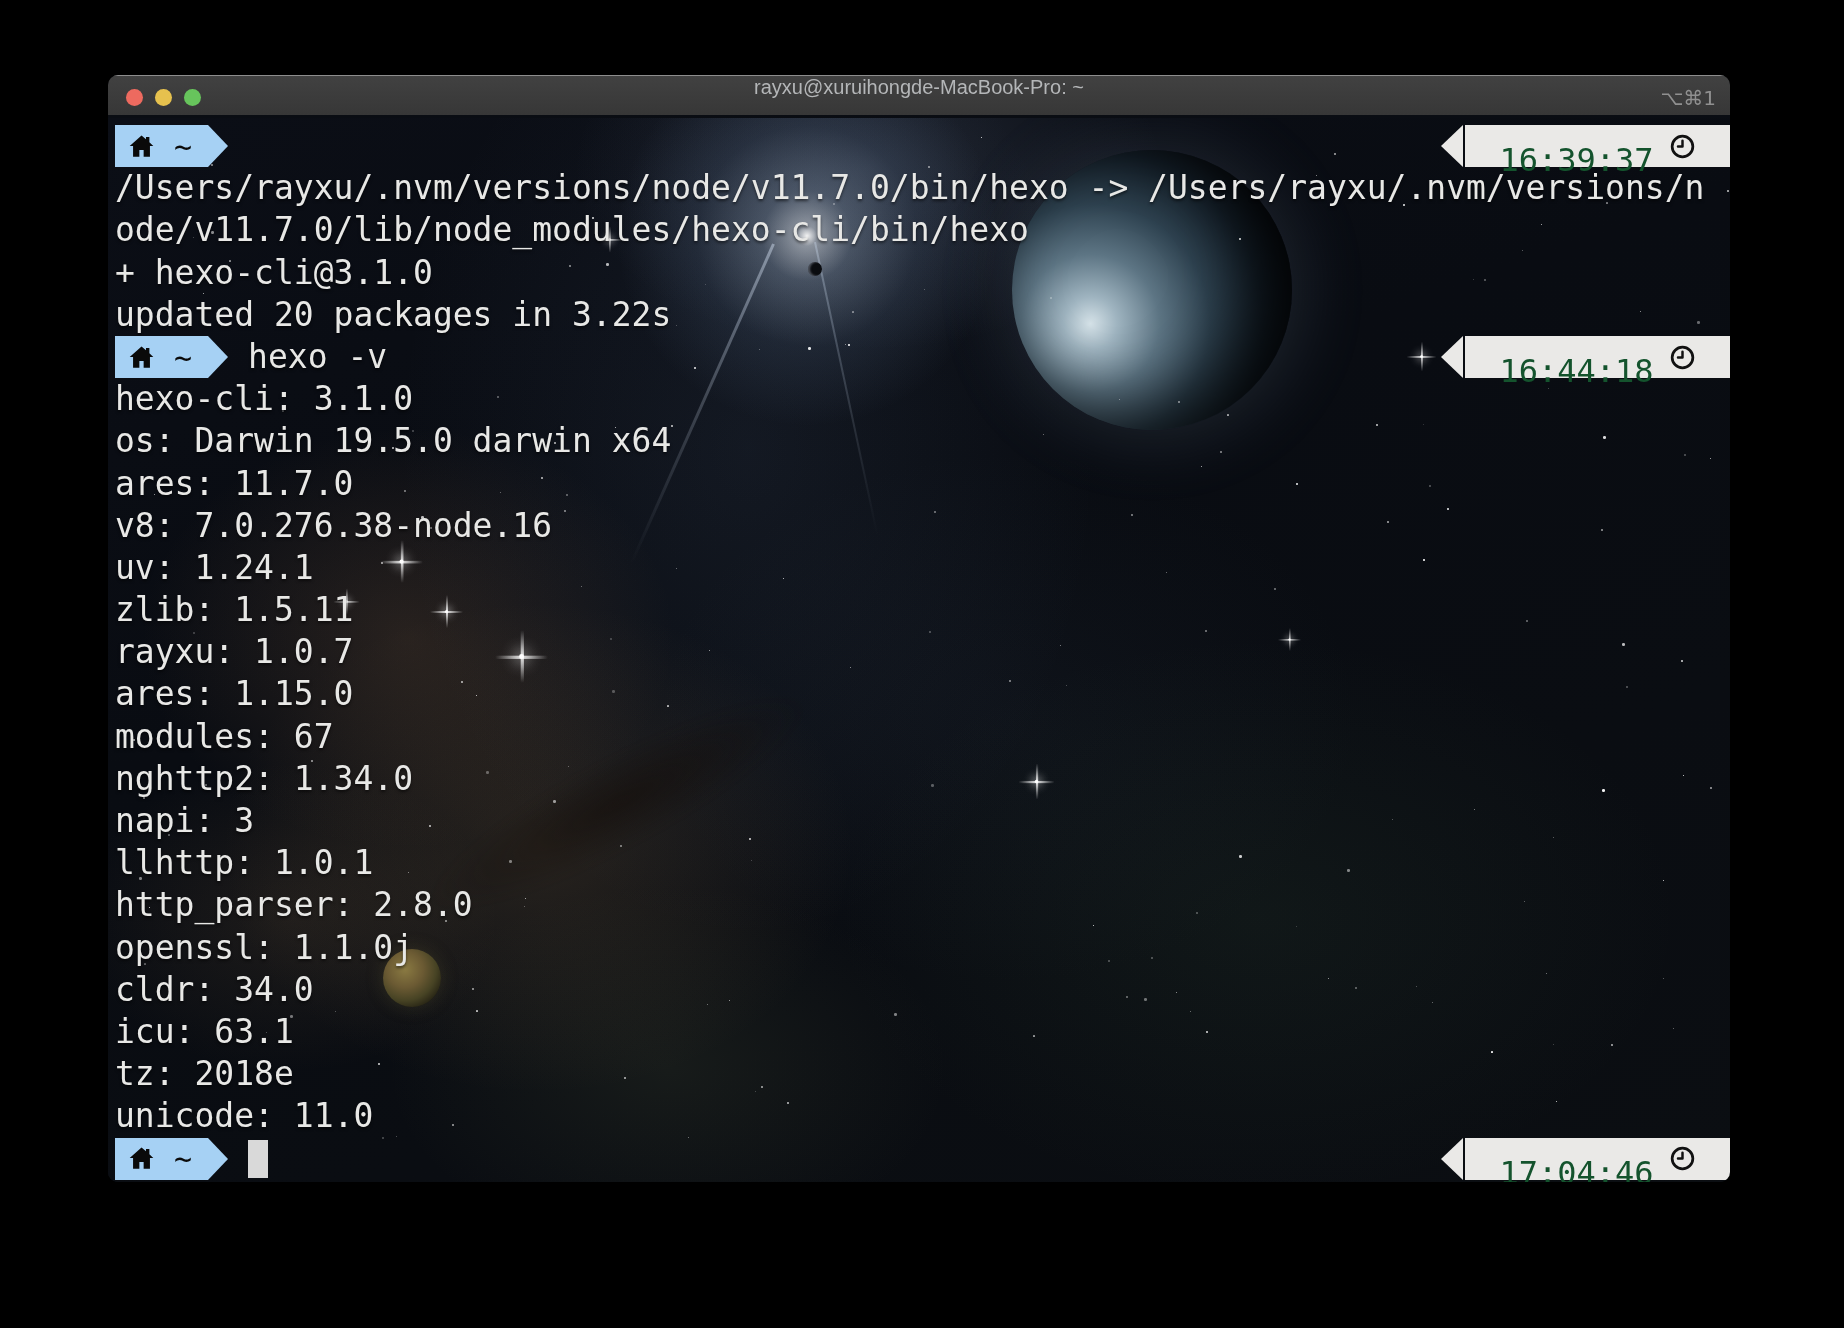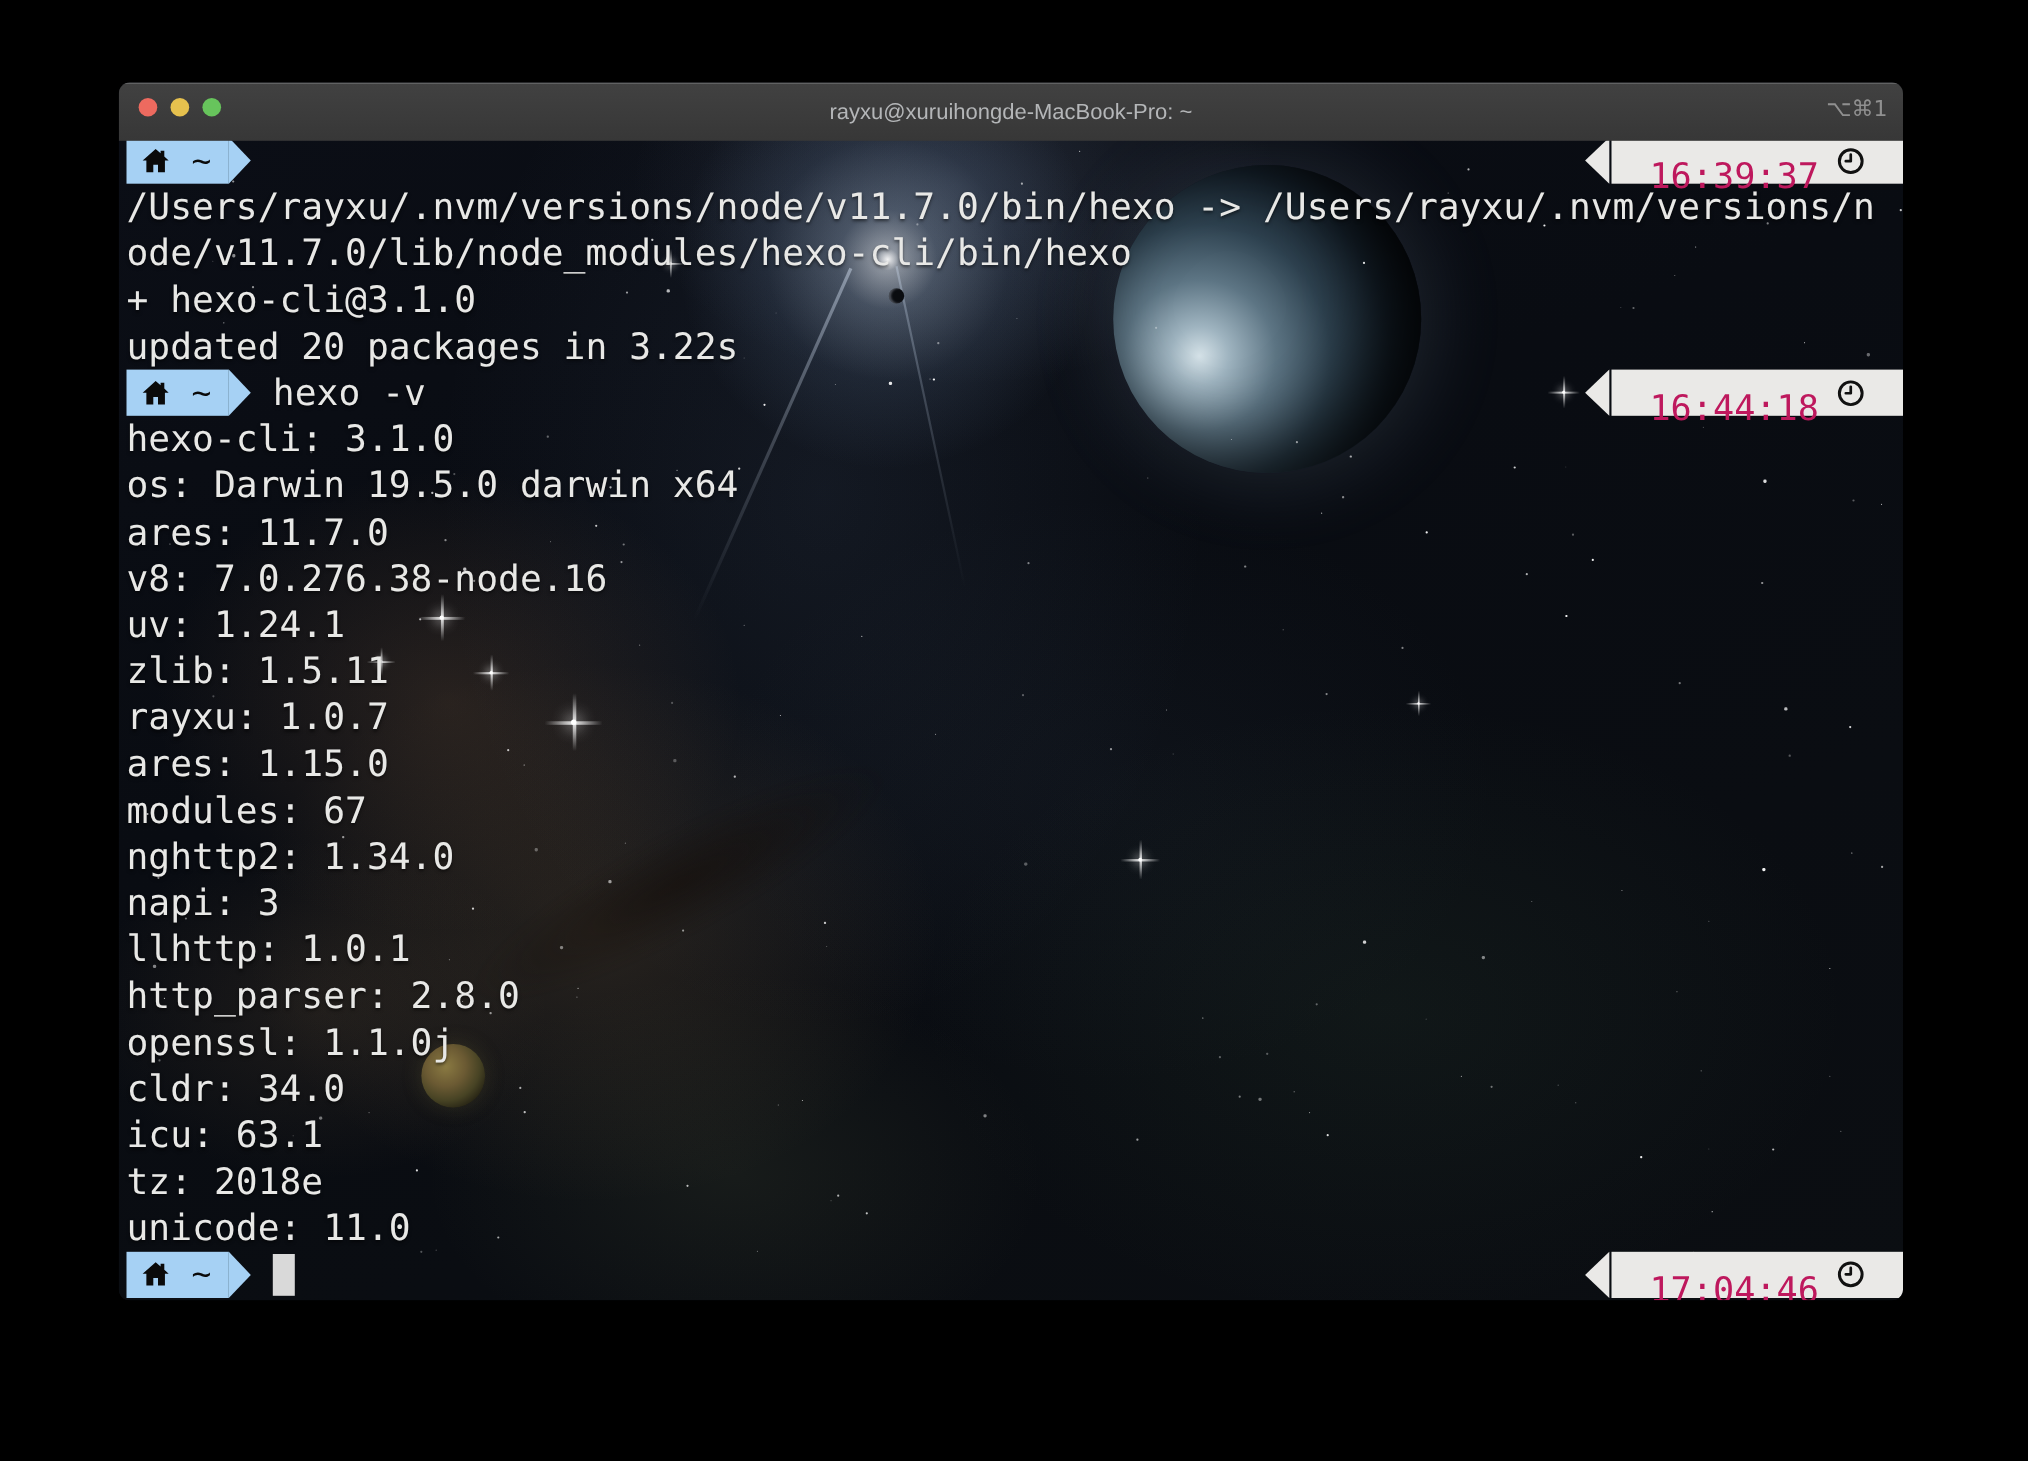--- a/index.html
+++ b/index.html
@@ -4,24 +4,24 @@
 <style>
   * { margin:0; padding:0; box-sizing:border-box; }
   html,body { width:1844px; height:1328px; background:#000; overflow:hidden; position:relative;
               font-family:"DejaVu Sans Mono", monospace; }
 
   
   .window { position:absolute; left:108px; top:75px; width:1622px; height:1107px;
             border-radius:10px; overflow:hidden; background:#0a0d13;
             box-shadow:0 25px 70px rgba(0,0,0,.85); }
 
-  .titlebar { position:absolute; left:0; top:0; width:100%; height:53px;
+  .titlebar { position:absolute; left:0; top:0; width:100%; height:40px;
               background:linear-gradient(#414141,#373737);
               border-top:1px solid #8e8e8e; z-index:40;
-              display:flex; align-items:center; justify-content:center; }
+              display:flex; align-items:flex-start; justify-content:center; }
   .titlebar .title { color:#b4b6b8; font-family:"Liberation Sans", sans-serif; font-size:20px; }
   .lights { position:absolute; left:18px; top:13px; display:flex; gap:12px; }
   .light { width:17px; height:17px; border-radius:50%; }
   .light.red    { background:#ed6a5f; }
   .light.yellow { background:#e6c14e; }
   .light.green  { background:#67c45c; }
   .shortcut { position:absolute; right:14px; top:0; height:43px; display:flex; align-items:center;
               color:#909090; font-family:"DejaVu Sans", sans-serif; font-size:20px; }
 
   
@@ -80,21 +80,21 @@
   .parrow { width:0; height:0; border-top:21.1px solid transparent; border-bottom:21.1px solid transparent;
             border-left:20px solid #a6d1f4; }
 
   .cursor { width:20px; height:38px; background:#d9d9d9; margin-left:20px; }
 
   .tstamp { position:absolute; right:0; top:0; height:42.2px; display:flex; align-items:center; }
   .ts-arrow { width:0; height:0; border-top:21.1px solid transparent; border-bottom:21.1px solid transparent;
               border-right:22px solid #eae9e7; margin-right:2px; }
   .ts-body { height:42.2px; width:265px; background:#eae9e7; display:flex; align-items:center;
              justify-content:center; gap:15px; }
-  .ts-body .ts-text { color:#be185d; font-size:32px;margin-top:28px; }
+  .ts-body .ts-text { color:#14532d; font-size:32px;margin-top:28px; }
 </style>
 </head>
 <body>
 
 <div class="window">
 
   <div class="titlebar">
     <div class="lights">
       <div class="light red"></div>
       <div class="light yellow"></div>

